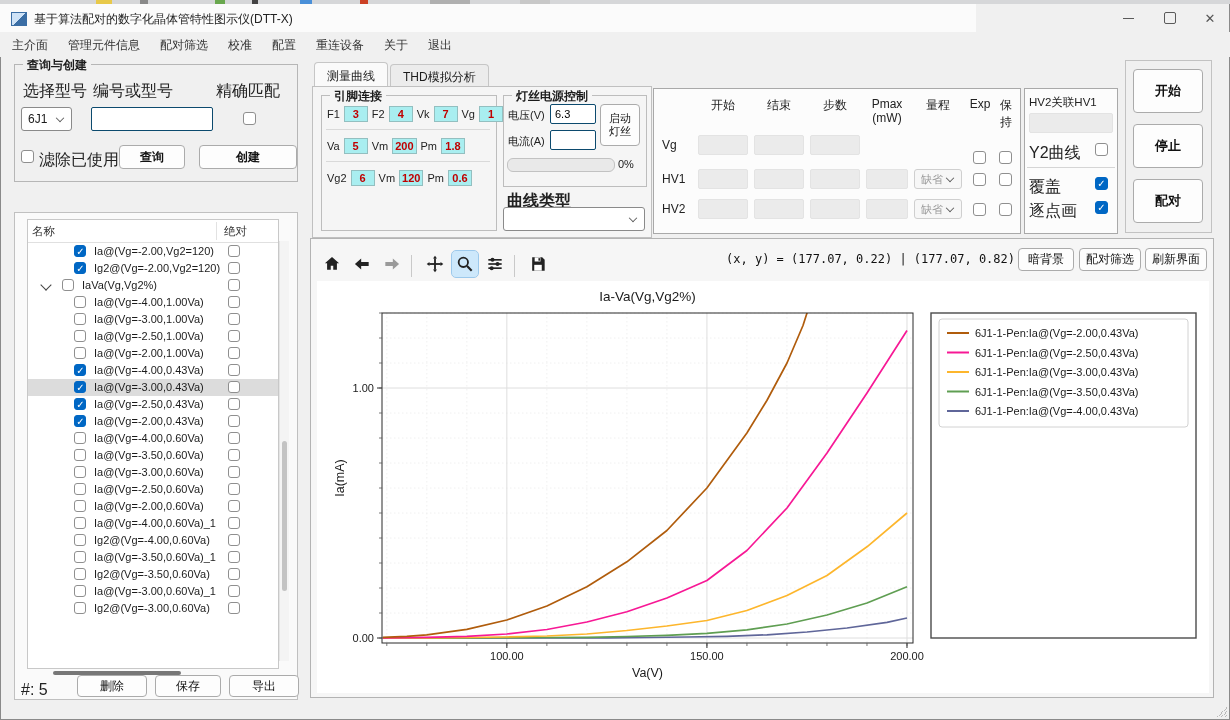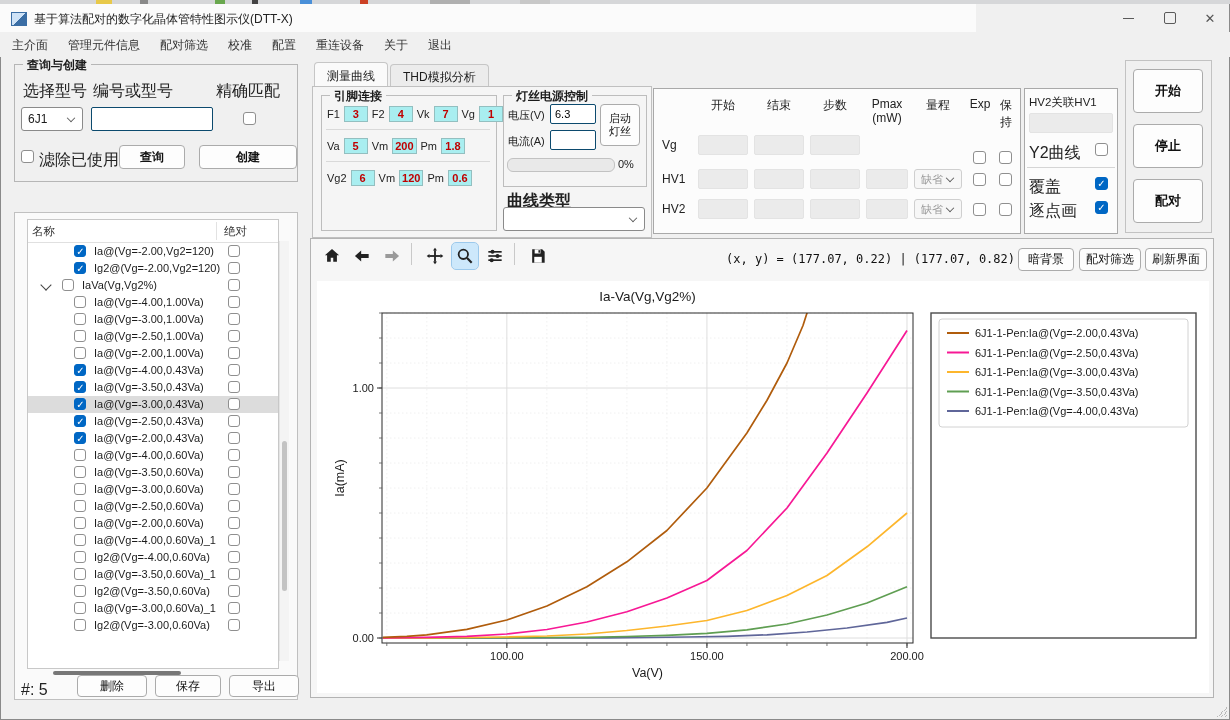--- a/index.html
+++ b/index.html
@@ -68,21 +68,21 @@
     text-align:center;min-width:18px;padding:1px 2px;display:inline-block;}
   .pin-sep{height:1px;background:#d9d9d9;margin:2px 4px;}
   
   .progress{position:absolute;background:#e9e9e9;border:1px solid #c2c2c2;border-radius:6px;}
   
   .sweep-h{position:absolute;font-size:12px;color:#222;text-align:center;transform:translateX(-50%);}
   .row-label{position:absolute;font-size:12px;color:#222;}
   .scb{position:absolute;}
   
   .chart-panel{position:absolute;left:310px;top:238px;width:904px;height:460px;border:1px solid #b3b3b3;background:#f6f6f6;box-sizing:border-box;}
-  .toolbar{position:absolute;left:4px;top:4px;width:902px;height:34px;display:flex;align-items:flex-start;}
+  .toolbar{position:absolute;left:4px;top:4px;width:902px;height:34px;display:flex;align-items:flex-end;}
   .ticon{width:26px;height:26px;margin-left:4px;display:flex;align-items:center;justify-content:center;border-radius:4px;}
   .ticon.active{background:#cde8fb;outline:1px solid #9cc9ec;}
   .tsep{width:1px;height:22px;background:#c9c9c9;margin:0 6px;flex:none;}
   .coords{position:absolute;right:202px;top:9px;font-family:"DejaVu Sans Mono",monospace;font-size:12px;color:#111;white-space:pre;}
   .canvas{position:absolute;left:6px;top:42px;width:892px;height:412px;background:#fff;}
   
   .action-panel{position:absolute;left:1125px;top:60px;width:87px;height:173px;border:1px solid #c2c2c2;background:#f0f0f0;box-sizing:border-box;}
   .grip{position:absolute;right:3px;bottom:3px;width:10px;height:10px;
     background:linear-gradient(135deg,transparent 0 50%,#b9b9b9 50% 55%,transparent 55% 70%,#b9b9b9 70% 75%,transparent 75% 90%,#b9b9b9 90% 95%,transparent 95%);}
 </style>
@@ -114,21 +114,21 @@
     <span class="wc close">✕</span>
   </div>
 
   <div class="menubar"><span class="menu-item">主介面</span><span class="menu-item">管理元件信息</span><span class="menu-item">配对筛选</span><span class="menu-item">校准</span><span class="menu-item">配置</span><span class="menu-item">重连设备</span><span class="menu-item">关于</span><span class="menu-item">退出</span></div>
 
   <div class="groupbox" style="left:14px;top:64px;width:282px;height:116px;">
     <span class="glabel">查询与创建</span>
     <span class="lab" style="left:8px;top:16px;">选择型号</span>
     <span class="lab" style="left:78px;top:16px;">编号或型号</span>
     <span class="lab" style="left:201px;top:16px;">精确匹配</span>
-    <div class="combo" style="position:absolute;left:6px;top:42px;width:62px;height:24px;">
+    <div class="combo" style="position:absolute;left:6px;top:42px;width:51px;height:24px;">
       <span class="cval">6J1</span>
     </div>
     <input class="field" style="left: 76px; top: 42px; width: 122px; height: 24px;" value="">
     <span class="cb" style="position:absolute;left:228px;top:47px;"></span>
     <span class="cb" style="position:absolute;left:6px;top:85px;"></span>
     <span class="lab" style="left:24px;top:85px;">滤除已使用的</span>
     <div class="btn bold" style="left:104px;top:80px;width:66px;height:24px;">查询</div>
     <div class="btn bold" style="left:184px;top:80px;width:98px;height:24px;">创建</div>
   </div>
 
@@ -172,25 +172,20 @@
             <span class="cb abs-cb"></span>
           </div>
           <div class="lrow">
             <span class="cb" style="left: 46px;"></span>
             <span class="llabel" style="left: 66px;">Ia@(Vg=-2.00,1.00Va)</span>
             <span class="cb abs-cb"></span>
           </div>
           <div class="lrow">
             <span class="cb checked" style="left: 46px;"></span>
             <span class="llabel" style="left: 66px;">Ia@(Vg=-4.00,0.43Va)</span>
-            <span class="cb abs-cb"></span>
-          </div>
-          <div class="lrow">
-            <span class="cb checked" style="left: 46px;"></span>
-            <span class="llabel" style="left: 66px;">Ia@(Vg=-3.50,0.43Va)</span>
             <span class="cb abs-cb"></span>
           </div>
           <div class="lrow selected">
             <span class="cb checked" style="left: 46px;"></span>
             <span class="llabel" style="left: 66px;">Ia@(Vg=-3.00,0.43Va)</span>
             <span class="cb abs-cb"></span>
           </div>
           <div class="lrow">
             <span class="cb checked" style="left: 46px;"></span>
             <span class="llabel" style="left: 66px;">Ia@(Vg=-2.50,0.43Va)</span>

